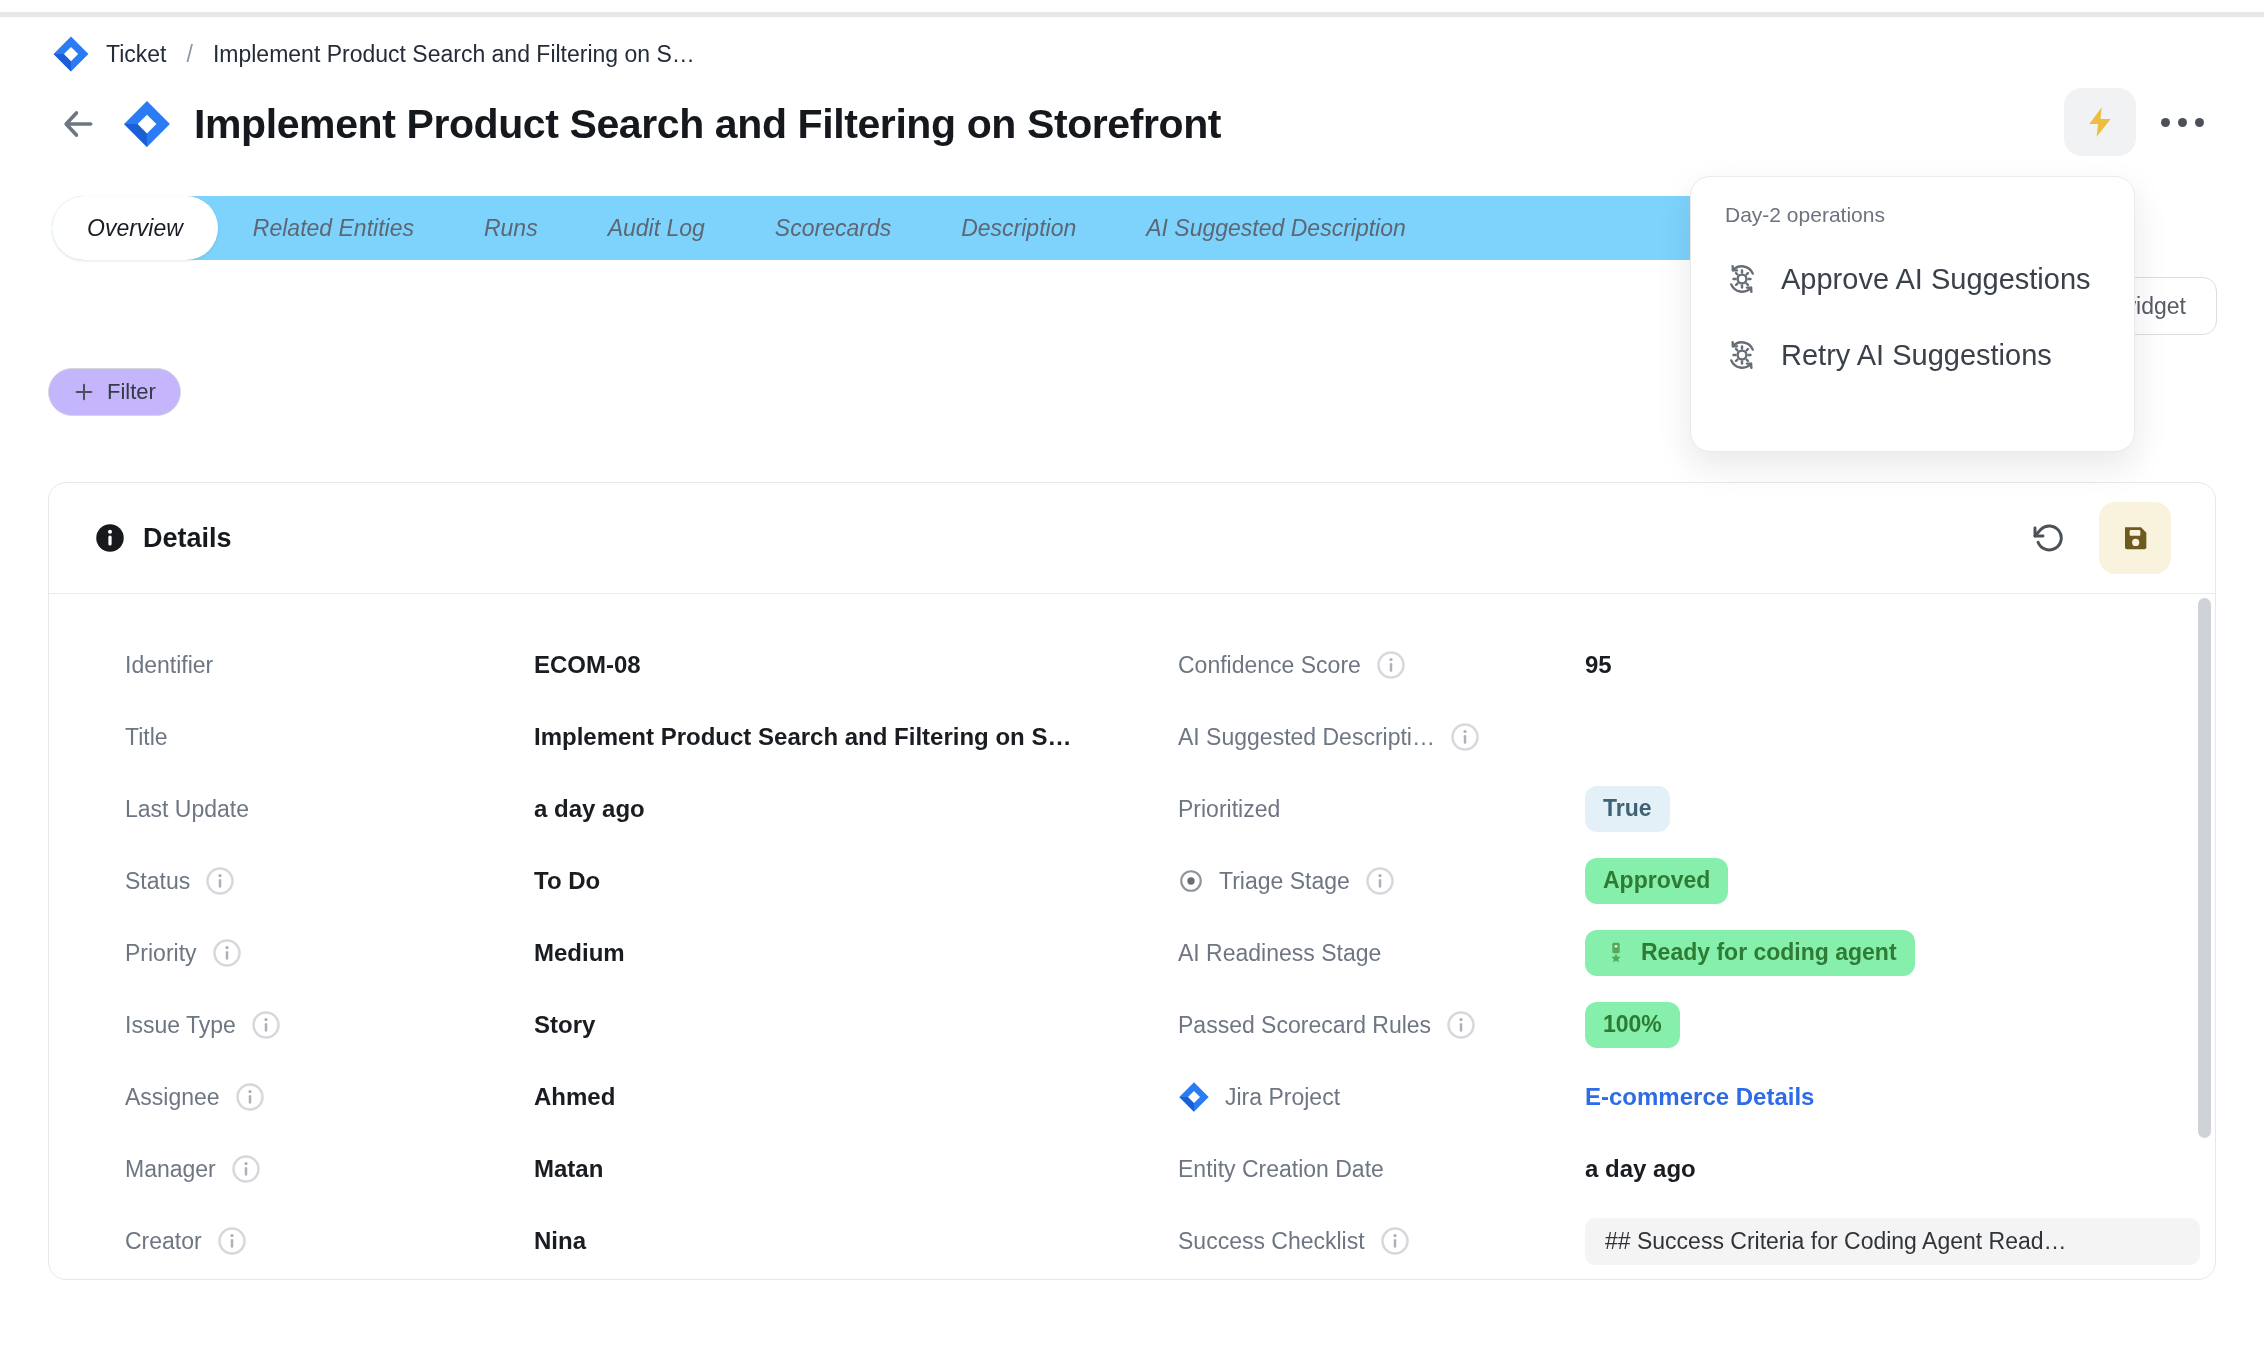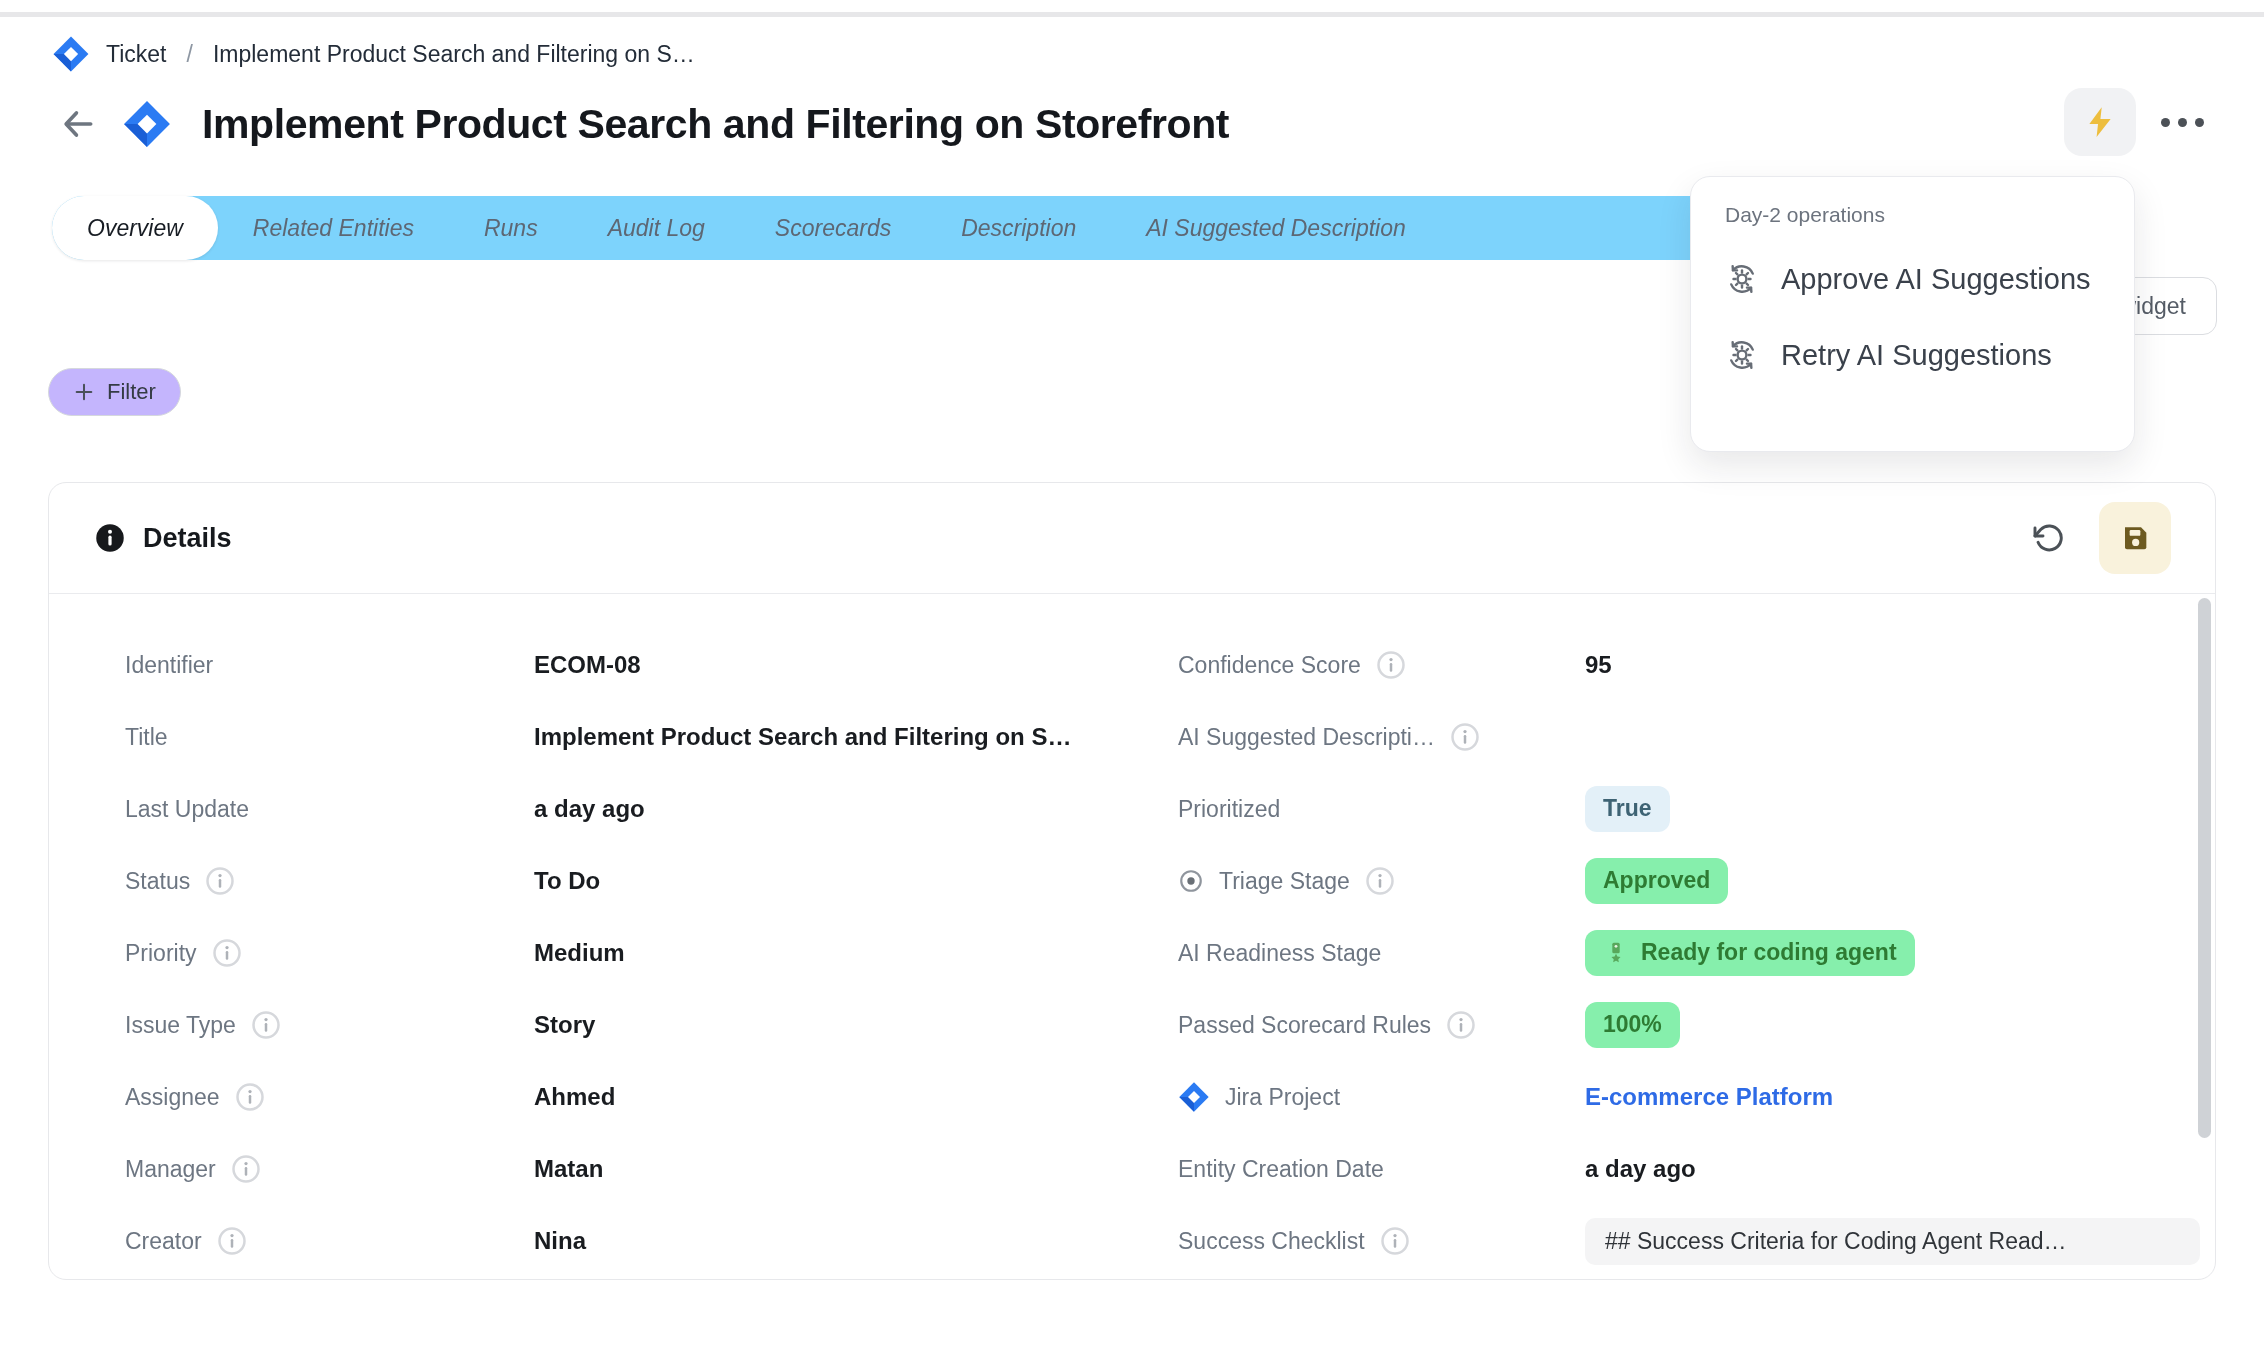--- a/index.html
+++ b/index.html
@@ -11,21 +11,21 @@
   .topline{position:absolute;top:12px;left:0;width:100%;height:5px;background:#e7e7e9;}
 
   
   .breadcrumb{position:absolute;left:52px;top:33px;height:42px;display:flex;align-items:center;gap:16px;
               font-size:23px;color:#232c38;font-weight:500;}
   .crumb-sep{color:#8e97a3;font-weight:400;margin:0 4px;}
 
   
   .titlebar{position:absolute;left:56px;top:92px;height:64px;display:flex;align-items:center;gap:22px;}
   .back-btn{width:44px;height:44px;display:flex;align-items:center;justify-content:center;color:#6e7680;cursor:pointer;}
-  .page-title{font-size:41px;font-weight:700;color:#15181d;letter-spacing:-0.4px;margin:8px;white-space:nowrap;}
+  .page-title{font-size:41px;font-weight:700;color:#15181d;letter-spacing:-0.4px;margin:0;white-space:nowrap;}
 
   
   .tabbar{position:absolute;left:52px;top:196px;width:1748px;height:64px;background:#7dd3fc;
           border-radius:32px;display:flex;align-items:center;z-index:1;font-style:italic;}
   .tab{padding:0 35px;height:64px;line-height:64px;font-size:23px;color:#5d6774;font-weight:500;
        border-radius:32px;white-space:nowrap;cursor:pointer;}
   .tab.active{background:#ffffff;color:#171c23;box-shadow:0 1px 3px rgba(20,24,31,.10);}
 
   
   .bolt-btn{position:absolute;left:2064px;top:88px;width:72px;height:68px;border-radius:18px;
@@ -386,21 +386,21 @@
         <span class="lbl">
           <span>
             <svg width="32" height="32" viewBox="0 0 24 24">
               <path d="M12 1 L23 12 L12 23 L1 12 Z" fill="#2b7bf3"></path>
               <path d="M1 12 L12 23 L12 12 Z" fill="#1a5fd6"></path>
               <path d="M12 7.5 L16.5 12 L12 16.5 L7.5 12 Z" fill="#ffffff"></path>
             </svg>
           </span>
           <span>Jira Project</span>
           </span>
-        <span class="val link">E-commerce Platform</span>
+        <span class="val link">E-commerce Details</span>
       </div>
 
       <div class="row left">
         <span class="lbl">
             <span>Manager</span>
           <span>
             <svg width="30" height="30" viewBox="0 0 24 24">
                 <circle cx="12" cy="12" r="10" fill="none" stroke="#d6d8dc" stroke-width="2"></circle>
                 <circle cx="12" cy="7.6" r="1.3" fill="#aeb2b8"></circle>
                 <rect x="11" y="10.4" width="2" height="7" rx="1" fill="#aeb2b8"></rect>

